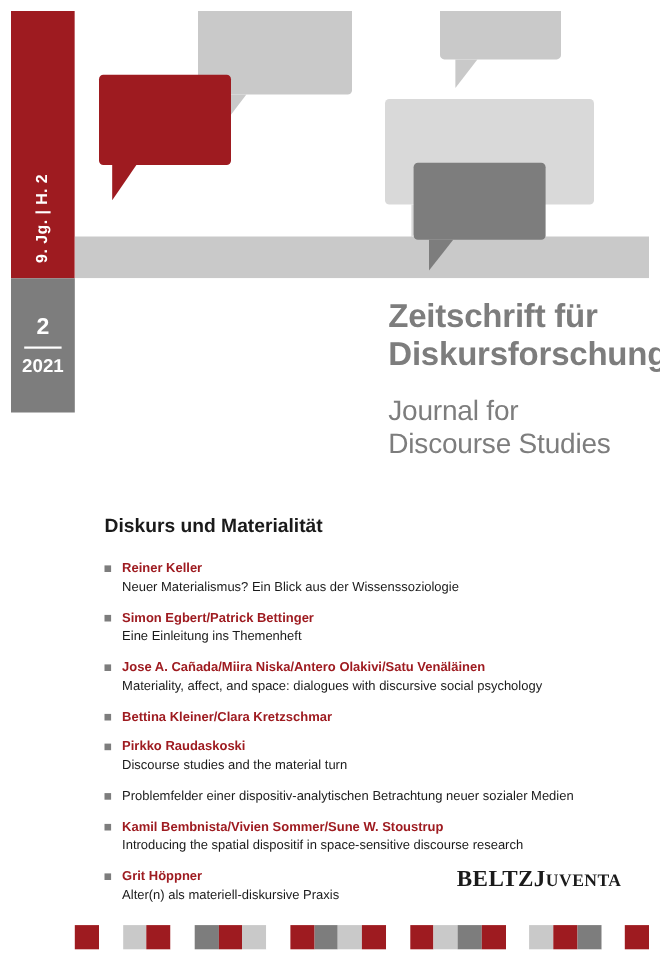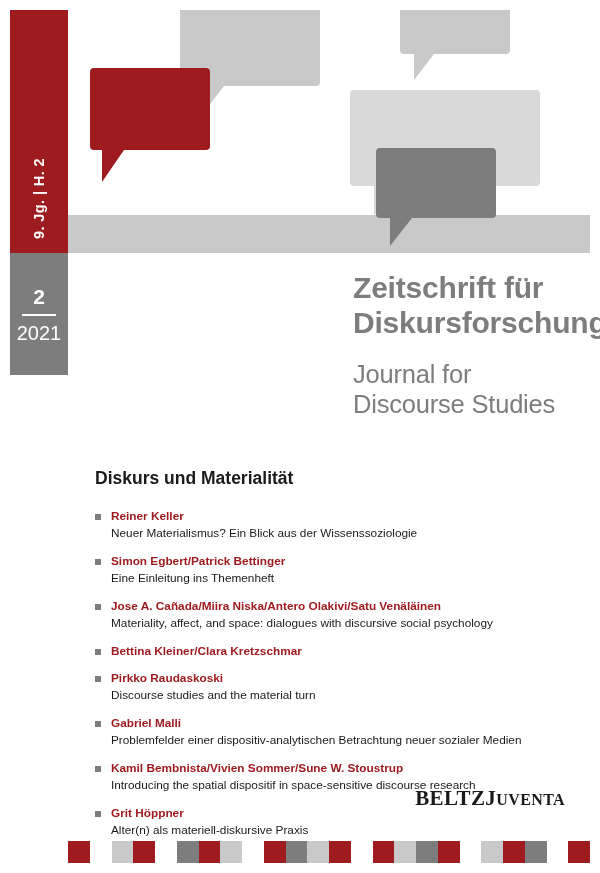--- a/index.html
+++ b/index.html
@@ -66,22 +66,22 @@
     font-weight: bold;
     line-height: 1;
     padding-bottom: 7px;
   }
   .issue-rule {
     width: 34px;
     height: 2px;
     background: #ffffff;
   }
   .issue-year {
-    font-size: 20px;
-    font-weight: normal;
+    font-size: 17px;
+    font-weight: bold;
     line-height: 1;
     padding-top: 7px;
   }
 
   
   .banner {
     position: absolute;
     left: 68px;
     top: 10px;
     width: 522px;
@@ -337,21 +337,20 @@
           <span class="toc-bullet"></span>
           <div class="toc-authors">Bettina Kleiner/Clara Kretzschmar</div>
         </div>
         <div class="toc-item">
           <span class="toc-bullet"></span>
           <div class="toc-authors">Pirkko Raudaskoski</div>
           <div class="toc-title">Discourse studies and the material turn</div>
         </div>
         <div class="toc-item">
           <span class="toc-bullet"></span>
-          <div class="toc-authors">Gabriel Malli</div>
           <div class="toc-title">Problemfelder einer dispositiv-analytischen Betrachtung neuer sozialer Medien</div>
         </div>
         <div class="toc-item">
           <span class="toc-bullet"></span>
           <div class="toc-authors">Kamil Bembnista/Vivien Sommer/Sune W. Stoustrup</div>
           <div class="toc-title">Introducing the spatial dispositif in space-sensitive discourse research</div>
         </div>
         <div class="toc-item">
           <span class="toc-bullet"></span>
           <div class="toc-authors">Grit Höppner</div>

